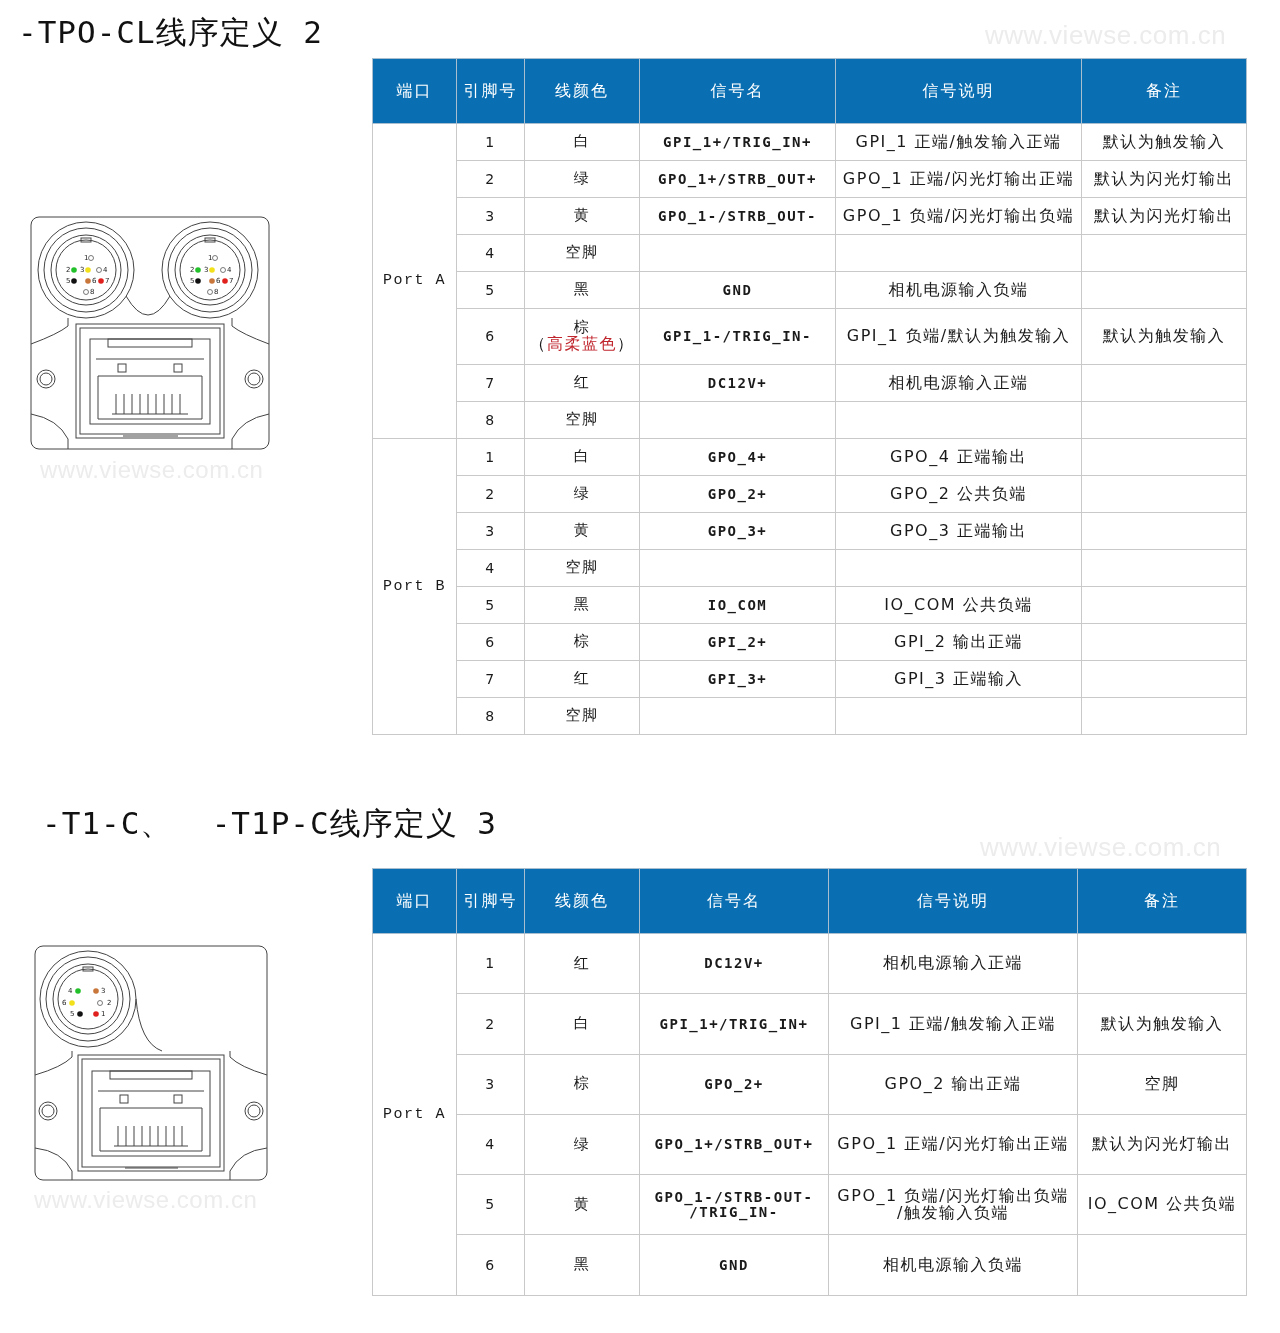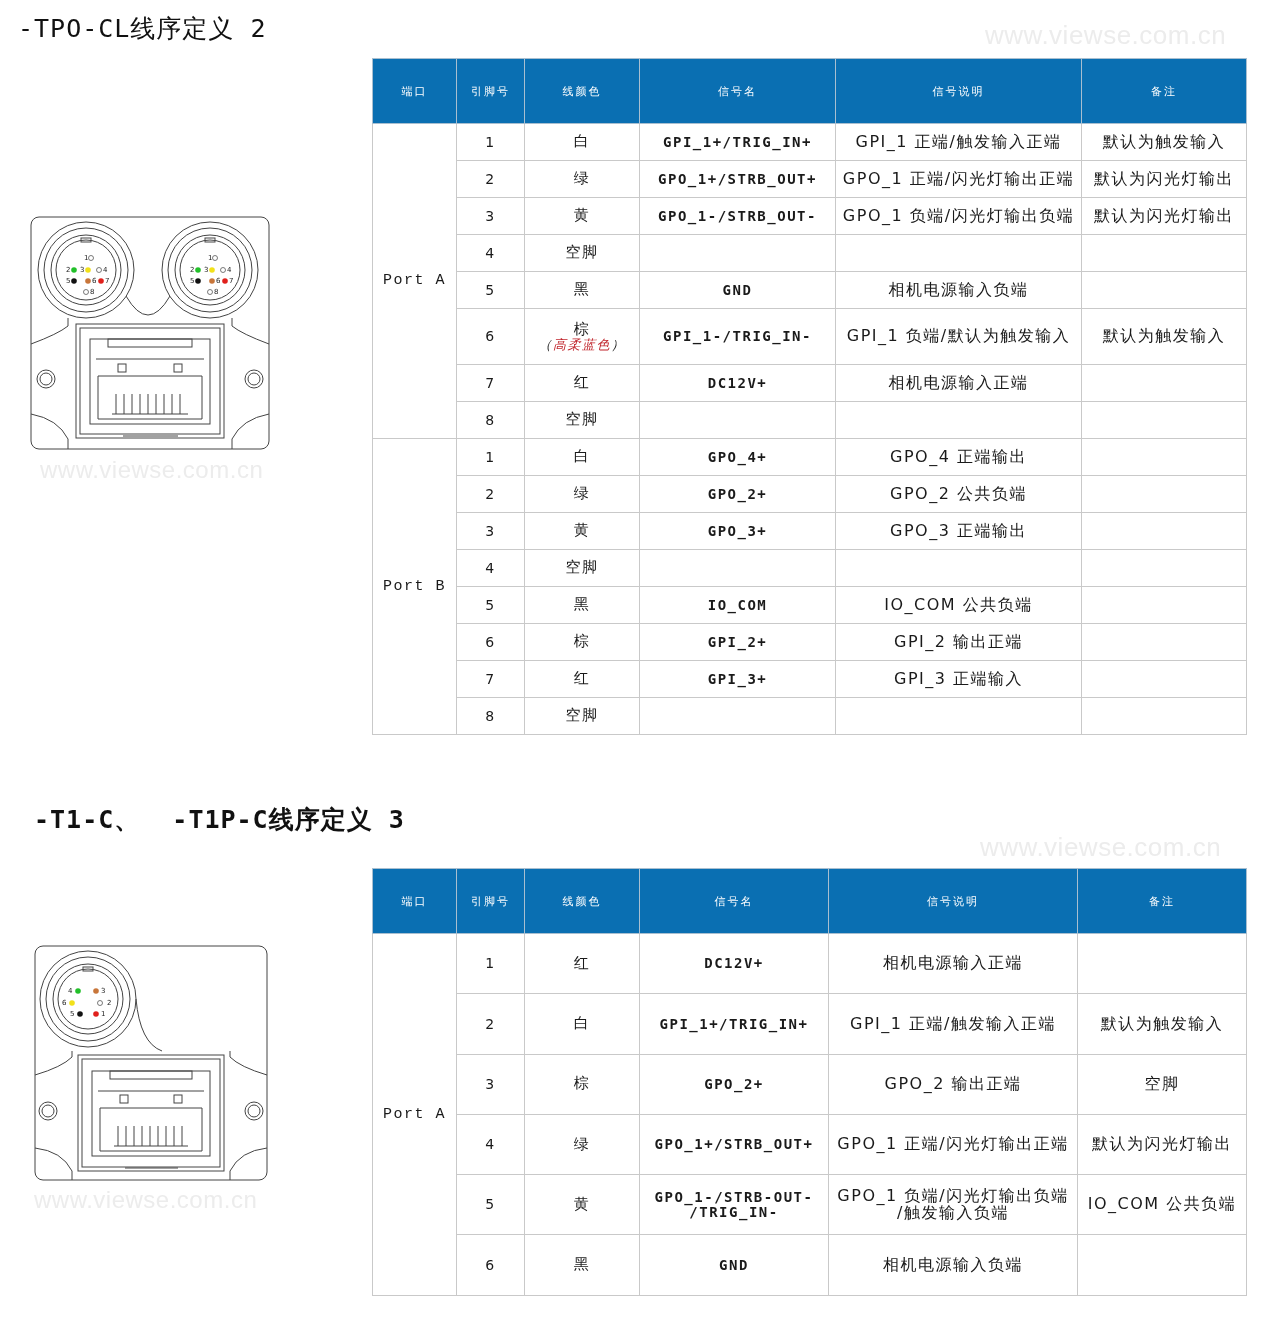--- a/index.html
+++ b/index.html
@@ -2,21 +2,21 @@
 <html><head>
 <meta charset="utf-8">
 <style>
   * { box-sizing: border-box; margin: 0; padding: 0; }
   html, body { width: 1280px; height: 1333px; background: #ffffff; overflow: hidden; }
   body { position: relative; font-family: "DejaVu Sans", "Liberation Sans", sans-serif; color: #1a1a1a; }
 
   .section-title {
     position: absolute;
     font-family: "DejaVu Sans Mono", "Liberation Mono", monospace;
-    font-size: 25px;
+    font-size: 31px;
     letter-spacing: 1px;
     color: #111;
     white-space: pre;
   }
   .watermark {
     position: absolute;
     font-family: "Liberation Sans", sans-serif;
     font-size: 26px;
     color: #ececec;
     letter-spacing: 0.5px;
@@ -25,21 +25,21 @@
   table.pin-table {
     position: absolute;
     border-collapse: collapse;
     table-layout: fixed;
     font-size: 15px;
   }
   table.pin-table th {
     background: #0a6fb2;
     color: #ffffff;
     font-weight: normal;
-    font-size: 11px;
+    font-size: 16px;
     letter-spacing: 2px;
     border: 1px solid #a9bfd0;
     text-align: center;
     vertical-align: middle;
   }
   table.pin-table td {
     border: 1px solid #c9c9c9;
     text-align: center;
     vertical-align: middle;
     color: #1a1a1a;
@@ -55,21 +55,21 @@
     font-weight: bold;
   }
   td.port {
     font-family: Liberation Mono, monospace;
     font-size: 15px;
     letter-spacing: 2px;
   }
   td.pin { font-size: 14px; }
   td.desc { font-size: 16px; letter-spacing: 1px; }
   td.note { font-size: 16px; letter-spacing: 1.5px; }
-  .note-red { color: #c0262d; font-size: 13px; display: block; font-style: italic; }
+  .note-red { color: #c0262d; font-size: 16px; display: block; }
   .note-paren { color: #1a1a1a; }
   .wire-main { display: block; }
 
   #t1 { left: 372px; top: 58px; width: 874px; }
   #t1 th { height: 65px; }
   #t1 td { height: 37px; }
   #t1 tr.tall td { height: 56px; }
 
   #t2 { left: 372px; top: 868px; width: 874px; }
   #t2 th { height: 65px; }
@@ -298,21 +298,21 @@
     <tr>
       <td class="pin">8</td>
       <td>空脚</td>
       <td class="mono"></td>
       <td class="desc"></td>
       <td class="note"></td>
     </tr>
   </tbody>
 </table>
 
-<div class="section-title" style="left:34px; top:803px;font-weight:bold;">-T1-C、  -T1P-C线序定义 3</div>
+<div class="section-title" style="left:42px; top:803px;">-T1-C、  -T1P-C线序定义 3</div>
 <div class="watermark" style="left:980px; top:832px;">www.viewse.com.cn</div>
 
 <svg class="connector" style="left:32px; top:943px;" width="238" height="240" viewBox="0 0 238 240">
   <g fill="none" stroke="#444" stroke-width="1">
     <rect x="3" y="3" width="232" height="234" rx="8"></rect>
     <circle cx="56" cy="56" r="48"></circle>
     <circle cx="56" cy="56" r="42"></circle>
     <circle cx="56" cy="56" r="35"></circle>
     <circle cx="56" cy="56" r="30"></circle>
     <rect x="51" y="24" width="10" height="4"></rect>

